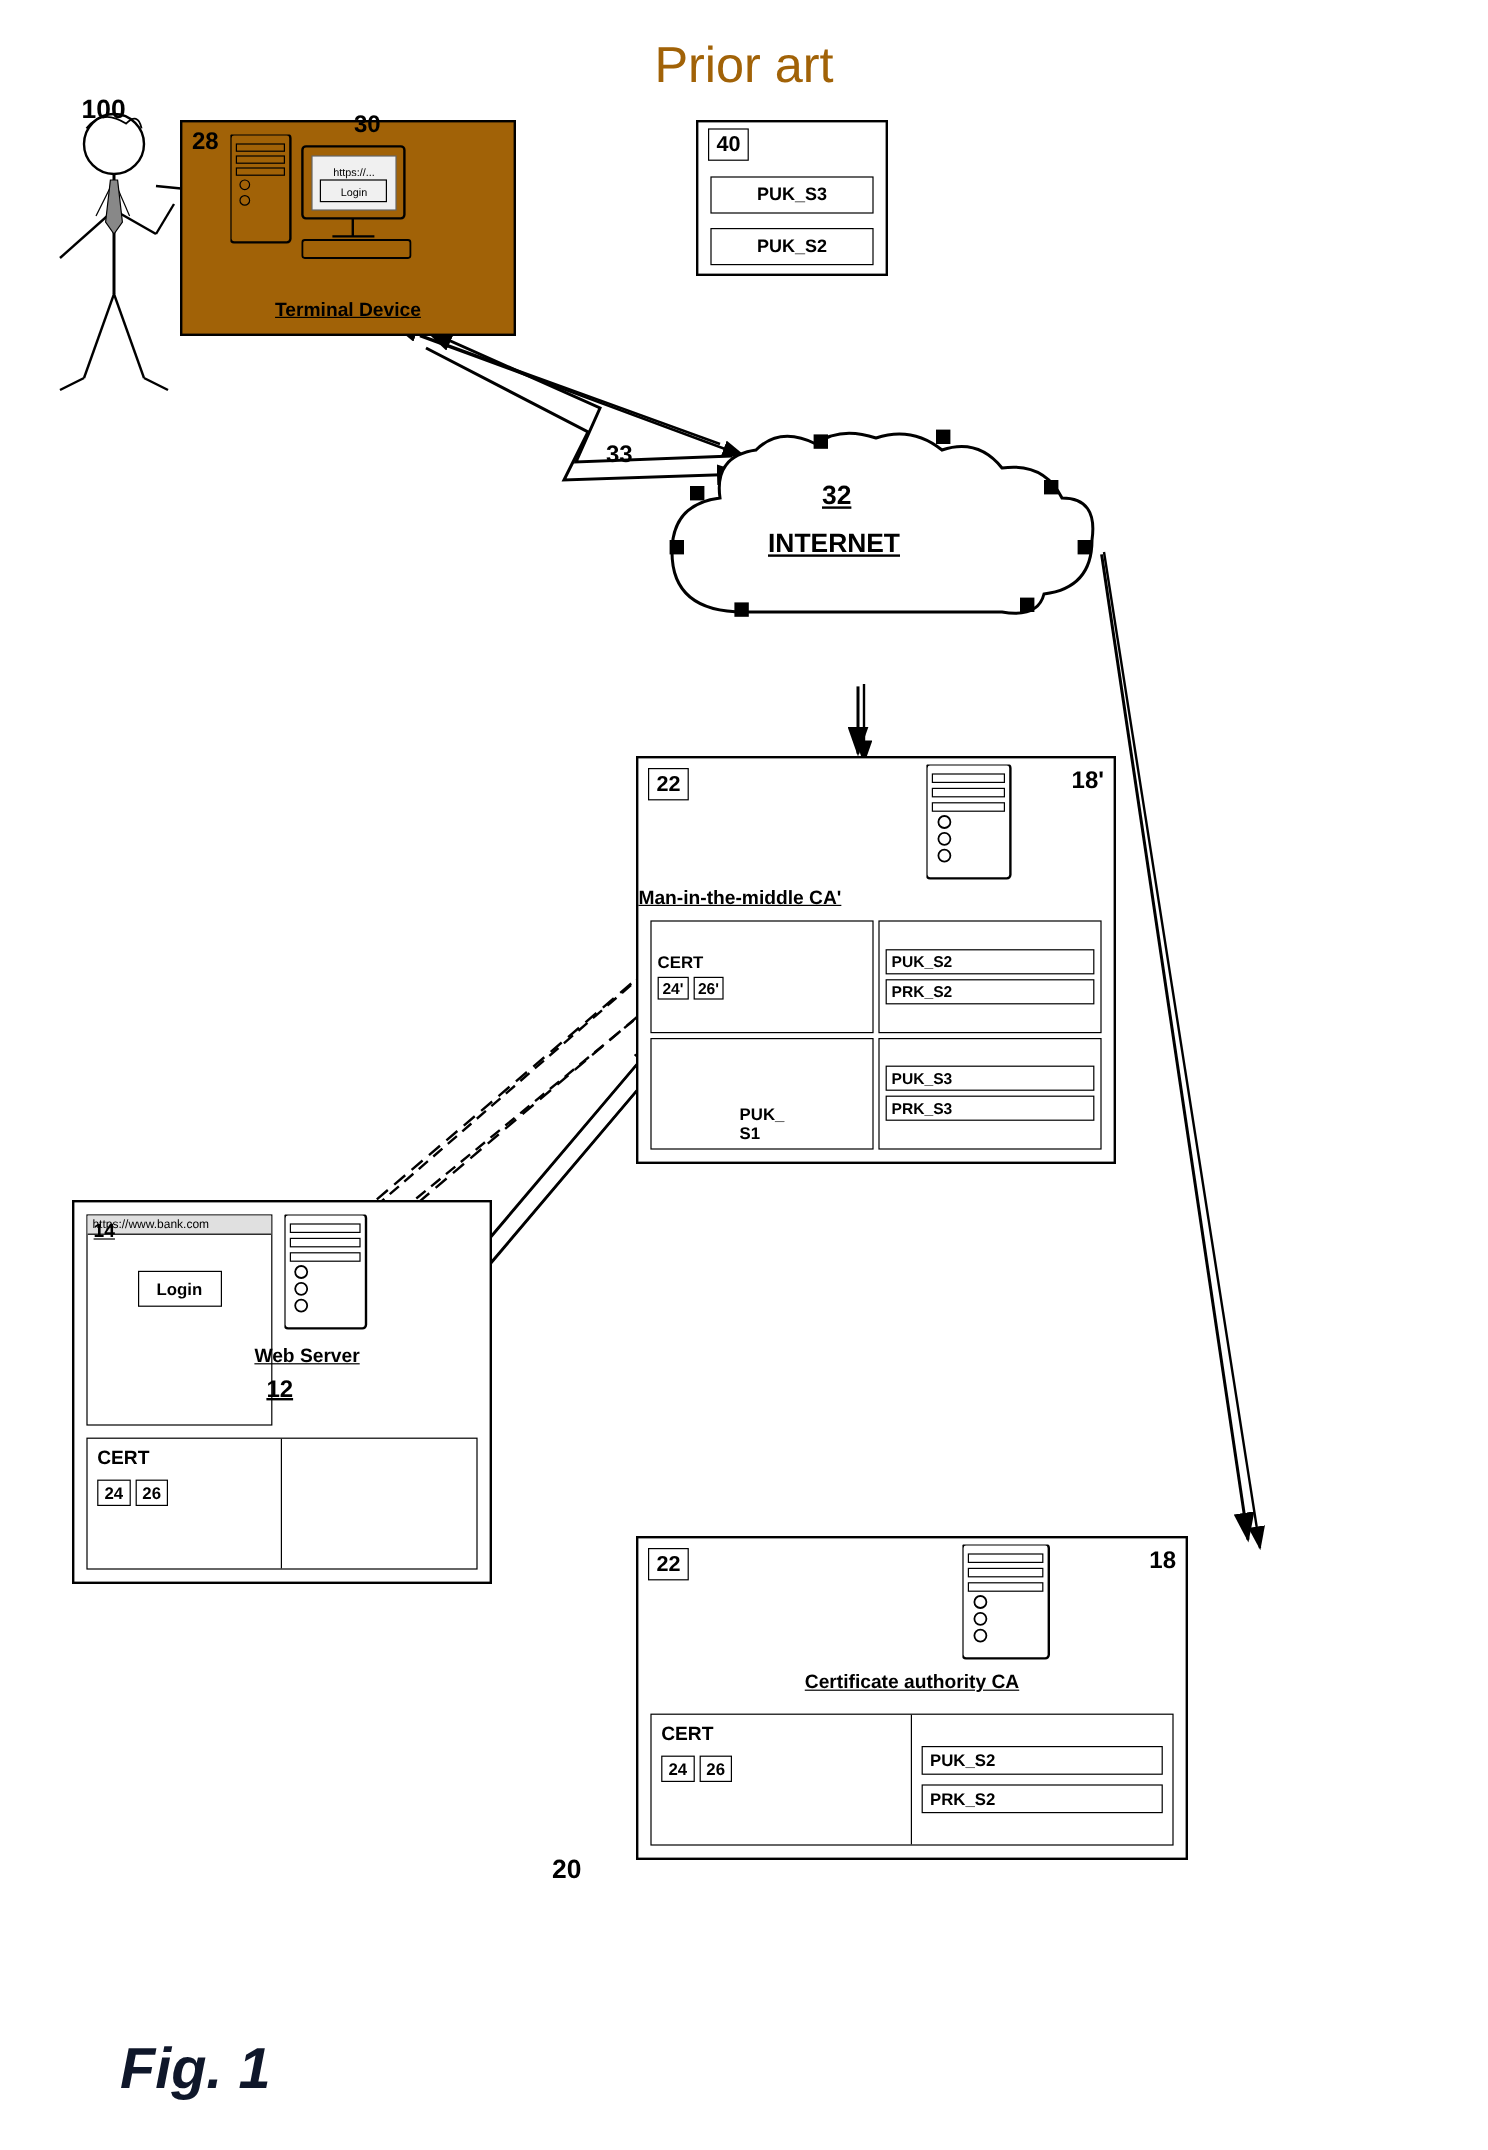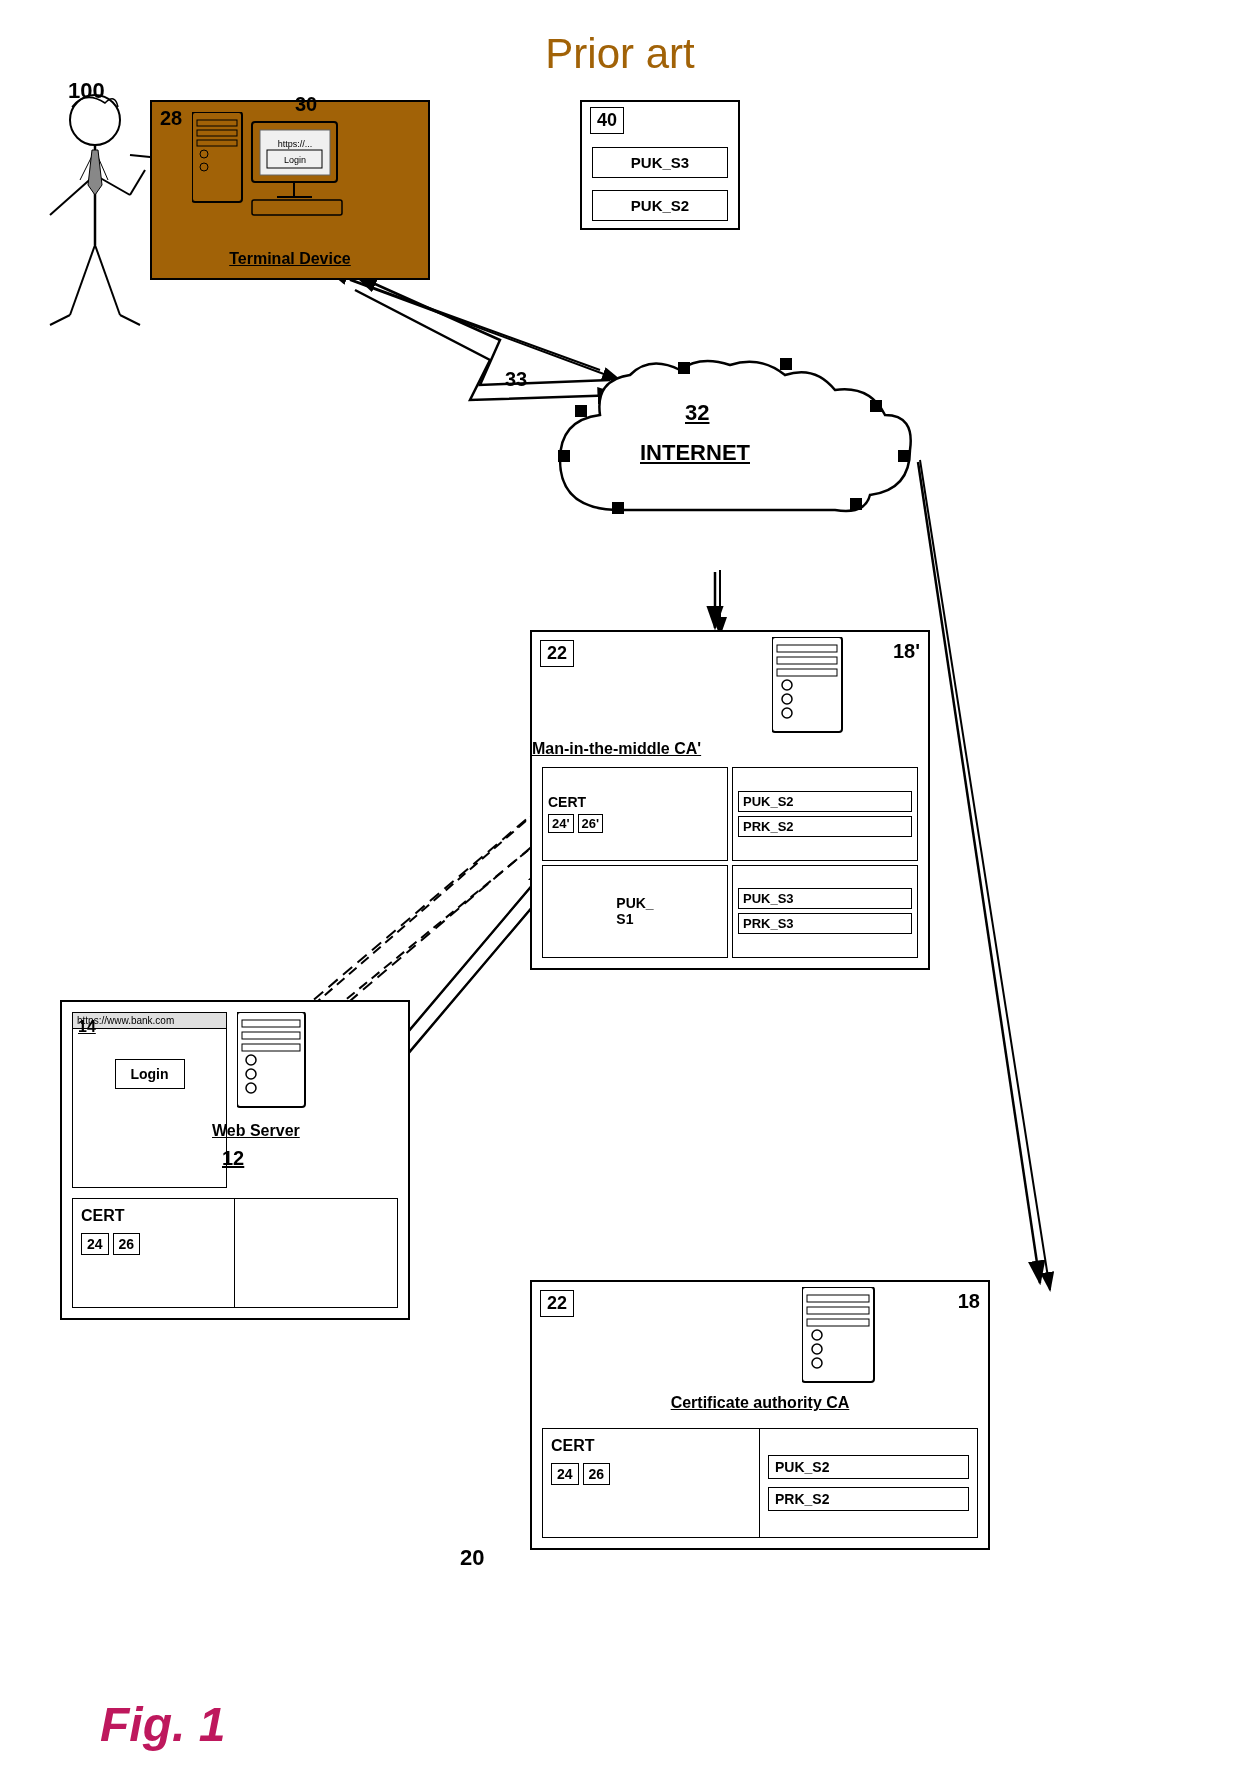--- a/index.html
+++ b/index.html
@@ -30,21 +30,21 @@
     }
 
     
     .fig-label {
       position: absolute;
       bottom: 40px;
       left: 100px;
       font-size: 48px;
       font-style: italic;
       font-weight: bold;
-      color: #be185d;
+      color: #0f172a;
     }
 
     
     .ref-label {
       position: absolute;
       font-size: 22px;
       font-weight: bold;
       color: #000;
     }
 
@@ -283,21 +283,21 @@
           <span style="border:1.5px solid #000; padding:1px 3px; font-size:13px; font-weight:bold;">24'</span>
           <span style="border:1.5px solid #000; padding:1px 3px; font-size:13px; font-weight:bold;">26'</span>
         </div>
       </div>
 
       <div style="border:1.5px solid #000; padding:5px; display:flex; flex-direction:column; gap:4px; justify-content:center;">
         <div style="border:1.5px solid #000; padding:2px 4px; font-size:13px; font-weight:bold;">PUK_S2</div>
         <div style="border:1.5px solid #000; padding:2px 4px; font-size:13px; font-weight:bold;">PRK_S2</div>
       </div>
 
-      <div style="border:1.5px solid #000; padding:5px; display:flex; align-items:center; justify-content:center;">
+      <div style="border:1.5px solid #000; padding:5px; display:flex; align-items:flex-end; justify-content:center;">
         <span style="font-size:14px; font-weight:bold;">PUK_<br>S1</span>
       </div>
 
       <div style="border:1.5px solid #000; padding:5px; display:flex; flex-direction:column; gap:4px; justify-content:center;">
         <div style="border:1.5px solid #000; padding:2px 4px; font-size:13px; font-weight:bold;">PUK_S3</div>
         <div style="border:1.5px solid #000; padding:2px 4px; font-size:13px; font-weight:bold;">PRK_S3</div>
       </div>
     </div>
   </div>
 

